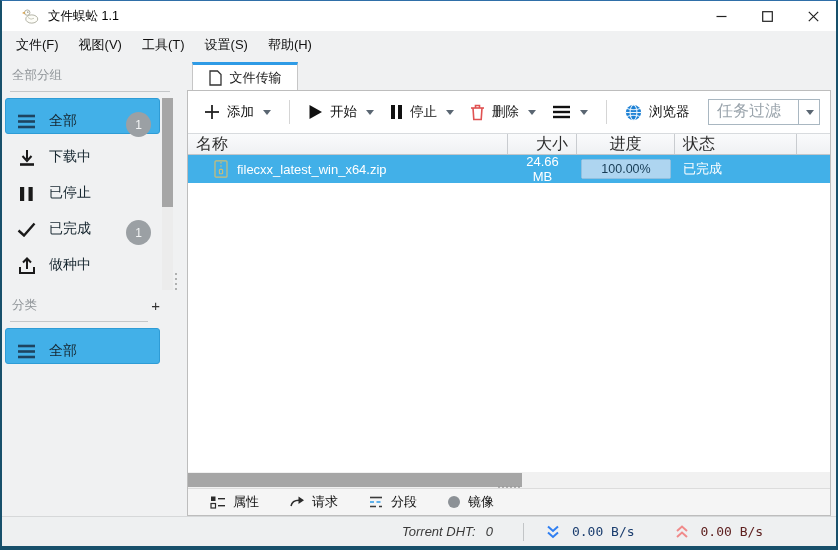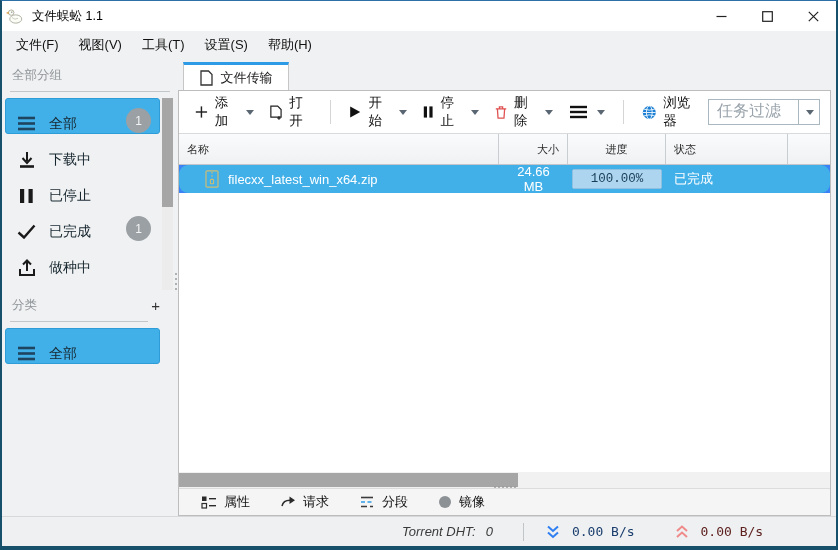--- a/index.html
+++ b/index.html
@@ -4,40 +4,40 @@
 <style>
   * { margin:0; padding:0; box-sizing:border-box; }
   html,body { width:838px; height:550px; overflow:hidden; }
   body { font-family:"Liberation Sans","DejaVu Sans",sans-serif; font-size:13px; color:#1a1a1a; background:#f0f1f2; }
 
   .window { width:838px; height:550px; display:flex; flex-direction:column;
     border-top:1px solid #2f6fa8; border-left:2px solid #17506b; border-right:2px solid #17506b; border-bottom:4px solid #17506b;
     background:#f0f1f2; }
 
   
-  .titlebar { height:30px; background:#ffffff; display:flex; align-items:center; padding-left:4px; flex:none; }
+  .titlebar { height:30px; background:#ffffff; display:flex; align-items:center; padding-left:20px; flex:none; }
   .app-icon { width:18px; height:18px; margin-right:8px; flex:none; }
   .title-text { font-size:12.5px; color:#000; }
   .win-controls { margin-left:auto; display:flex; height:100%; }
   .win-btn { width:46px; height:100%; display:flex; align-items:center; justify-content:center; }
   .win-btn svg { display:block; }
 
   
   .menubar { height:27px; display:flex; align-items:center; padding-left:4px; background:#f0f1f2; flex:none; }
   .menu-item { padding:4px 10px; font-size:13px; color:#111; }
 
   
-  .body { flex:1; display:flex; min-height:0; position:relative; }
+  .body { flex:1; display:flex; min-height:0; position:relative;gap:9px; }
 
   
   .sidebar { width:176px; flex:none; position:relative; background:#f0f1f2; }
   .group-header { color:#8f9498; font-size:12.5px; padding:9px 10px 7px 10px; }
   .side-hr { height:1px; background:#c4c7c9; margin:0 8px 6px 8px; }
   .side-list { padding-right:18px; }
-  .side-item { height:36px; display:flex; align-items:flex-end; gap:13px; padding:0 8px 0 11px; margin:0 0 0 3px; border:1px solid transparent; border-radius:3px; }
+  .side-item { height:36px; display:flex; align-items:flex-start; gap:13px; padding:13px 8px 0 11px; margin:0 0 0 3px; border:1px solid transparent; border-radius:3px; }
   .side-item.selected { background:#42b0e8; border-color:#2e9cd6; }
   .side-item .icn { width:19px; height:19px; flex:none; display:flex; align-items:center; justify-content:center; }
   .side-item .lbl { font-size:14px; color:#16262f; }
   .badge { margin-left:auto; width:25px; height:25px; border-radius:50%; background:#9ba0a4; color:#f2f4f5; font-size:12px; display:flex; align-items:center; justify-content:center; }
   .side-scroll { position:absolute; left:160px; top:40px; width:11px; height:192px; background:#ececec; }
   .side-scroll .thumb { width:11px; height:109px; background:#a6a6a6; }
   .cat-row { display:flex; align-items:center; margin-top:18px; padding:0 14px 0 10px; }
   .cat-label { color:#8f9498; font-size:12.5px; }
   .cat-add { margin-left:auto; color:#333; font-size:15px; line-height:1; padding:2px 4px; }
   .side-hr2 { height:1px; background:#c4c7c9; margin:6px 30px 6px 8px; }
@@ -55,33 +55,33 @@
   .toolbar { height:42px; flex:none; display:flex; align-items:center; padding:0 10px; gap:4px; background:#fff; }
   .tbtn { display:flex; align-items:center; gap:7px; padding:5px 6px; font-size:13.5px; color:#111; }
   .caret { width:0; height:0; border-left:4px solid transparent; border-right:4px solid transparent; border-top:5px solid #5a6672; margin-left:2px; }
   .tsep { width:1px; height:24px; background:#d5d5d5; margin:0 8px; flex:none; }
   .filterbox { margin-left:auto; width:112px; height:26px; border:1px solid #a9b7c1; background:#fff; display:flex; align-items:stretch; }
   .filterbox input { flex:1; border:none; outline:none; padding:0 0 0 8px; font-size:16px; color:#333; min-width:0; font-family:Liberation Mono, monospace; }
   .filterbox input::placeholder { color:#9aa4ac; }
   .filter-arrow { width:21px; border-left:1px solid #a9b7c1; display:flex; align-items:center; justify-content:center; }
 
   
-  .thead { height:32px; flex:none; display:flex; background:linear-gradient(#fafbfc,#eff1f3); border-top:1px solid #d8dbde; border-bottom:1px solid #c2c6ca; font-size:11px; color:#2d2d2d; }
+  .thead { height:22px; flex:none; display:flex; background:linear-gradient(#fafbfc,#eff1f3); border-top:1px solid #d8dbde; border-bottom:1px solid #c2c6ca; font-size:16px; color:#2d2d2d; }
   .th { display:flex; align-items:center; padding:0 8px; border-right:1px solid #c9ccd0; }
   .col-name { width:320px; flex:none; }
   .col-size { width:69px; flex:none; justify-content:flex-end; text-align:center; }
   .col-progress { width:98px; flex:none; justify-content:center; }
   .col-status { width:122px; flex:none; }
   .col-rest { flex:1; border-right:none; }
 
-  .trow { height:28px; flex:none; display:flex; align-items:center; background:#42b0e8; color:#ffffff; font-size:13px;border-radius:9px; }
+  .trow { height:28px; flex:none; display:flex; align-items:center; background:#42b0e8; color:#ffffff; font-size:13px; }
   .td { display:flex; align-items:center; padding:0 8px; height:100%; }
   .td.col-name { padding-left:26px; gap:9px; }
   .td.col-size { justify-content:flex-end; }
-  .td.col-progress { justify-content:flex-end; padding:0 4px;font-family:Liberation Mono, monospace; }
+  .td.col-progress { justify-content:flex-end; padding:0 4px; }
   .pbar { width:90px; height:20px; background:#cde3f4; border:1px solid #8fc0e0; border-radius:2px; position:relative; overflow:hidden; }
   .pbar .fill { position:absolute; left:0; top:0; bottom:0; background:#aed5f0; }
   .pbar .ptext { position:absolute; inset:0; display:flex; align-items:center; justify-content:center; color:#173c55; font-size:12.5px; }
 
   .filler { flex:1; background:#fff; }
 
   
   .hscroll { height:16px; flex:none; background:#f1f1f1; position:relative; }
   .hscroll .thumb { position:absolute; left:0; top:1px; height:14px; width:52%; background:#a6a6a6; }
   .h-dots { position:absolute; left:50%; bottom:0px; transform:translateX(-50%); display:flex; gap:2px; }
@@ -252,30 +252,20 @@
         <div class="toolbar">
           <div class="tbtn">
             <svg width="16" height="16" viewBox="0 0 16 16">
                 <g stroke="#222" stroke-width="1.8">
                   <line x1="8" y1="1" x2="8" y2="15"></line>
                   <line x1="1" y1="8" x2="15" y2="8"></line>
                 </g>
               </svg>
             <span>添加</span>
             <span class="caret"></span>
-          </div>
-          <div class="tbtn">
-            <svg width="15" height="17" viewBox="0 0 15 17">
-              <path d="M1 1 H9 L13 5 V14 H1 Z" fill="#fff" stroke="#222" stroke-width="1.4"></path>
-              <g stroke="#222" stroke-width="1.5">
-                  <line x1="10.5" y1="13" x2="10.5" y2="17"></line>
-                  <line x1="8.5" y1="15" x2="12.5" y2="15"></line>
-                </g>
-            </svg>
-            <span>打开</span>
           </div>
           <div class="tsep"></div>
           <div class="tbtn">
             <svg width="15" height="16" viewBox="0 0 15 16">
                 <path d="M1.5 1 L14 8 L1.5 15 Z" fill="#111"></path>
               </svg>
             <span>开始</span>
             <span class="caret"></span>
           </div>
           <div class="tbtn">

